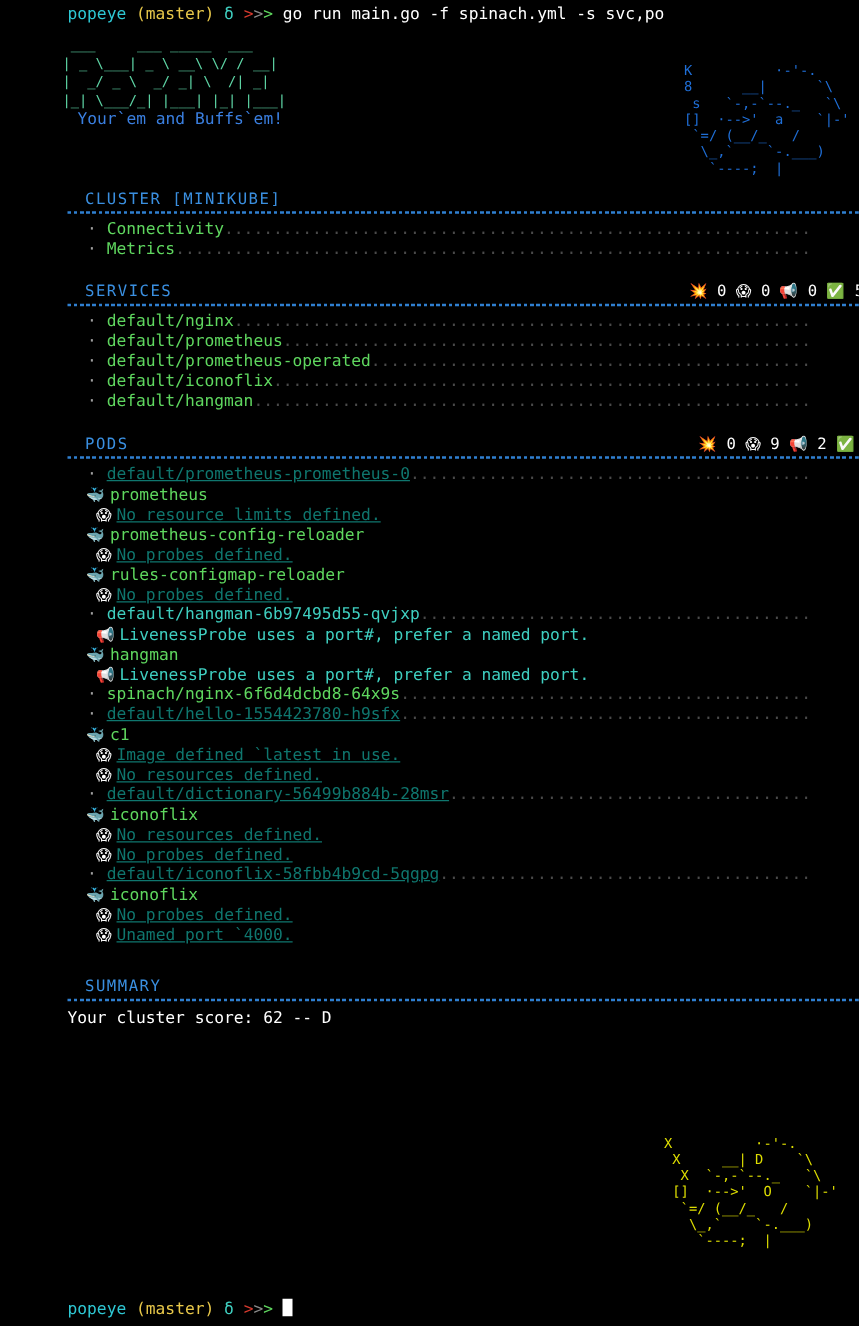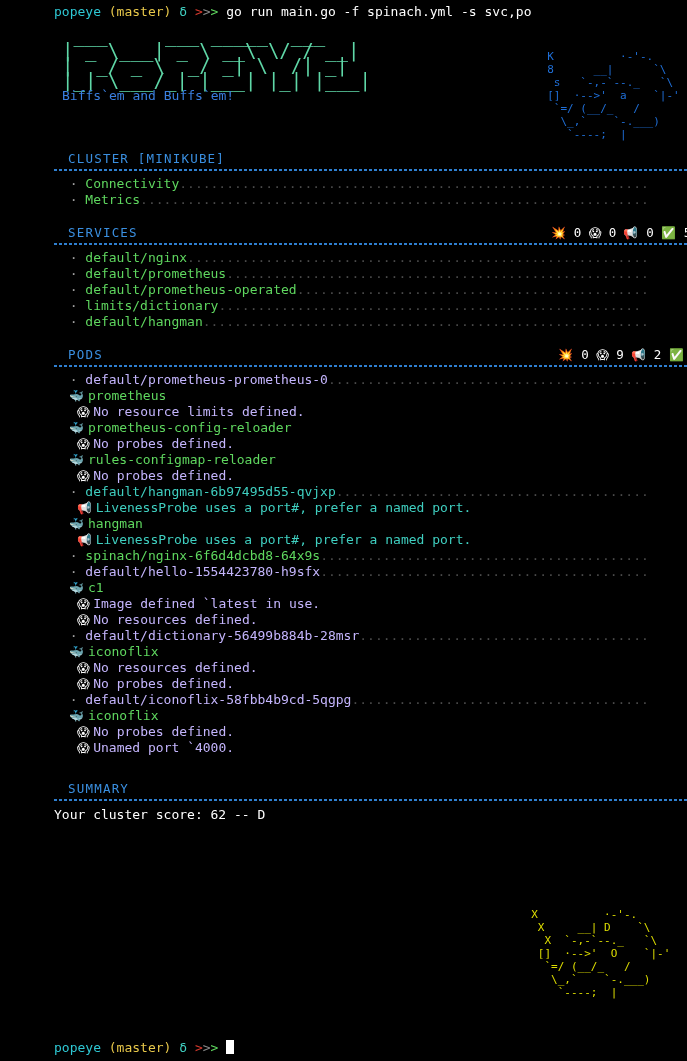--- a/index.html
+++ b/index.html
@@ -26,44 +26,44 @@
     margin-left: 48px;
   }
 
   
   .c-cyan   { color: #2ec8d4; }
   .c-yellow { color: #e8c84a; }
   .c-green  { color: #5fd75f; }
   .c-red    { color: #d83a2e; }
   .c-gray   { color: #8a8a8a; }
   .c-white  { color: #ffffff; }
-  .c-orange { color: #c4b5fd; }
+  .c-orange { color: #0f766e; text-decoration: underline; }
   .c-teal   { color: #3fcfc0; }
   .c-logo   { color: #5fd7a7; }
   .c-sub    { color: #3a7fe0; }
   .c-artblue{ color: #1f6fd8; }
   .c-artyel { color: #dede00; }
 
   
   .prompt-line {
     padding: 4px 0 0 6px;
     white-space: pre;
   }
 
   
   .banner-zone {
     position: relative;
     height: 130px;
   }
   .logo-art {
     position: absolute;
-    left: 14px;
+    left: 2px;
     top: 8px;
     white-space: pre;
-    font-size: 19px;
+    font-size: 11px;
     line-height: 15px;
     letter-spacing: 0px;
   }
   .logo-sub {
     position: absolute;
     left: 14px;
     top: 68px;
     white-space: pre;
     font-size: 13px;
     line-height: 15px;
@@ -163,21 +163,21 @@
 
 <div class="screen">
 
   <div class="prompt-line"><span class="c-cyan">popeye</span><span class="c-white"> </span><span class="c-yellow">(master)</span><span class="c-white"> </span><span class="c-teal">δ</span><span class="c-white"> </span><span><span class="c-red">&gt;</span><span class="c-gray">&gt;</span><span class="c-green">&gt;</span></span><span class="c-white"> </span><span class="c-white">go run main.go -f spinach.yml -s svc,po</span></div>
 
   <div class="banner-zone">
     <div class="logo-art c-logo"> ___     ___ _____  ___ 
 | _ \___| _ \ __\ \/ / __|
 |  _/ _ \  _/ _| \  /| _| 
 |_| \___/_| |___| |_| |___|</div>
-    <div class="logo-sub c-sub">Biffs`em and Buffs`em!</div>
+    <div class="logo-sub c-sub">Your`em and Buffs`em!</div>
     <div class="k8s-art c-artblue">  K          ·-'-.
   8      __|      `\
    s   `-,-`--._   `\
   []  ·--&gt;'  a    `|-'
    `=/ (__/_   /
     \_,`    `-.___)
      `----;  |</div>
   </div>
 
   <div id="sections-root">
@@ -190,21 +190,21 @@
         </div>
       </div>
       <div class="gap"></div>
       <div class="section">
         <div class="sec-head"><span class="sec-title">SERVICES</span><span class="sec-scores"><span class="emoji">💥</span><span> </span><span class="c-white">0</span><span> </span><span class="emoji">😱</span><span> </span><span class="c-white">0</span><span> </span><span class="emoji">📢</span><span> </span><span class="c-white">0</span><span> </span><span class="emoji">✅</span><span> </span><span class="c-white">5</span><span> </span><span style="color: rgb(95, 215, 95);">100%</span></span></div>
         <div class="sec-rule"></div>
         <div class="sec-body">
           <div class="entry"><span class="bullet">  · </span><span class="c-green">default/nginx</span><span class="leader">...........................................................</span><span class="tick emoji">✅</span></div>
           <div class="entry"><span class="bullet">  · </span><span class="c-green">default/prometheus</span><span class="leader">......................................................</span><span class="tick emoji">✅</span></div>
           <div class="entry"><span class="bullet">  · </span><span class="c-green">default/prometheus-operated</span><span class="leader">.............................................</span><span class="tick emoji">✅</span></div>
-          <div class="entry"><span class="bullet">  · </span><span class="c-green">limits/dictionary</span><span class="leader">......................................................</span><span class="tick emoji">✅</span></div>
+          <div class="entry"><span class="bullet">  · </span><span class="c-green">default/iconoflix</span><span class="leader">......................................................</span><span class="tick emoji">✅</span></div>
           <div class="entry"><span class="bullet">  · </span><span class="c-green">default/hangman</span><span class="leader">.........................................................</span><span class="tick emoji">✅</span></div>
         </div>
       </div>
       <div class="gap"></div>
       <div class="section">
         <div class="sec-head"><span class="sec-title">PODS</span><span class="sec-scores"><span class="emoji">💥</span><span> </span><span class="c-white">0</span><span> </span><span class="emoji">😱</span><span> </span><span class="c-white">9</span><span> </span><span class="emoji">📢</span><span> </span><span class="c-white">2</span><span> </span><span class="emoji">✅</span><span> </span><span class="c-white">1</span><span> </span><span style="color: rgb(216, 58, 46);">25%</span></span></div>
         <div class="sec-rule"></div>
         <div class="sec-body">
           <div class="entry"><span class="bullet">  · </span><span class="c-orange">default/prometheus-prometheus-0</span><span class="leader">.........................................</span><span class="tick emoji">😱</span></div>
           <div class="sub"><span class="emoji">    🐳 </span><span class="c-green">prometheus</span></div>

